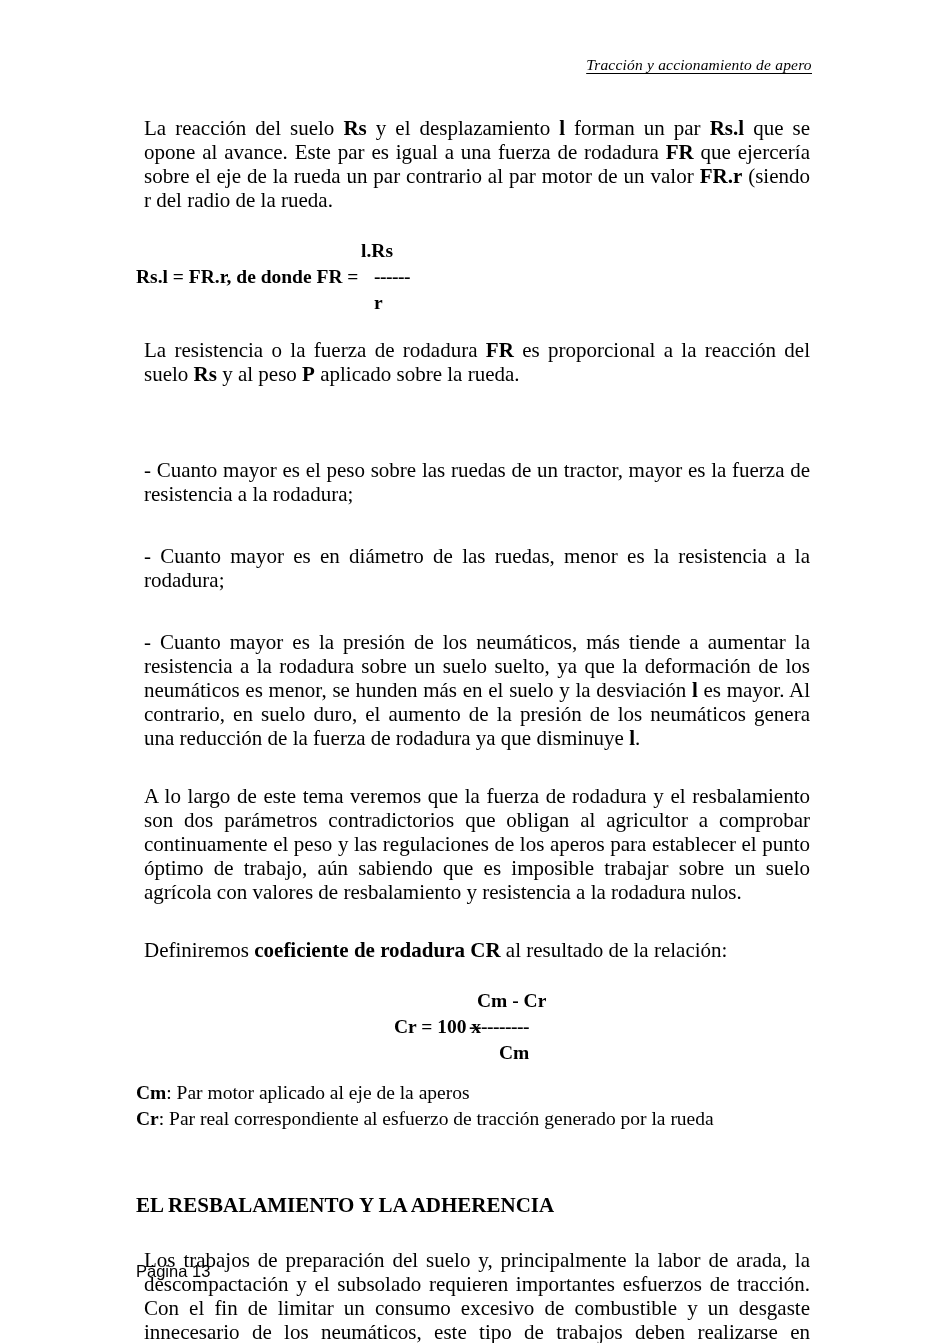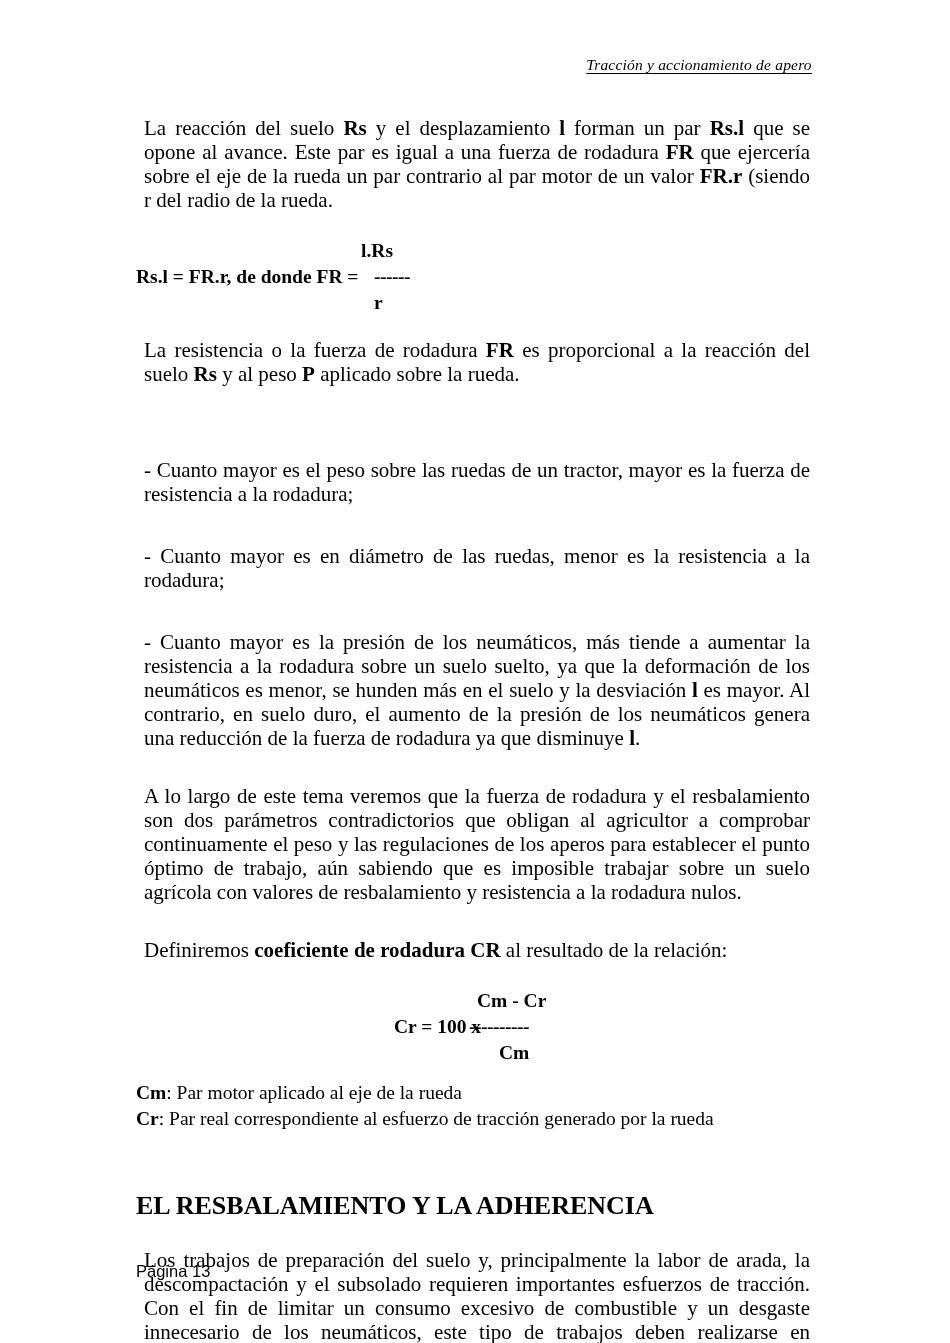--- a/index.html
+++ b/index.html
@@ -118,21 +118,21 @@
 
   
   .deflines {
     font-size: 19.5px;
     line-height: 25.5px;
     text-align: left;
   }
 
   
   .section-heading {
-    font-size: 26px;
+    font-size: 21px;
     font-weight: bold;
     line-height: 25px;
     text-align: left;
   }
 
   
   .bullet-row {
     position: relative;
     font-size: 19.5px;
     line-height: 25px;
@@ -212,21 +212,21 @@
 
     <div class="formula2">
       <span class="lhs">Cr = 100 x </span>
       <span class="num">Cm - Cr</span>
       <span class="bar">----------</span>
       <span class="den">Cm</span>
     </div>
 
     <div class="sp-14"></div>
 
-    <div class="deflines"><b>Cm</b><span>: Par motor aplicado al eje de la rueda</span></div>
+    <div class="deflines"><b>Cm</b><span>: Par motor aplicado al eje de la aperos</span></div>
 
     <div class="deflines"><b>Cr</b><span>: Par real correspondiente al esfuerzo de tracción generado por la rueda</span></div>
 
     <div class="sp-62"></div>
 
     <div class="section-heading">EL RESBALAMIENTO Y LA ADHERENCIA</div>
 
     <div class="sp-22"></div>
 
     <p class="para">Los trabajos de preparación del suelo y, principalmente la labor de arada, la descompactación y el subsolado requieren importantes esfuerzos de tracción. Con el fin de limitar un consumo excesivo de combustible y un desgaste innecesario de los neumáticos, este tipo de trabajos deben realizarse en condiciones adecuadas de adherencia, para transmitir el par de tracción necesario con el mínimo resbalamiento.</p>

